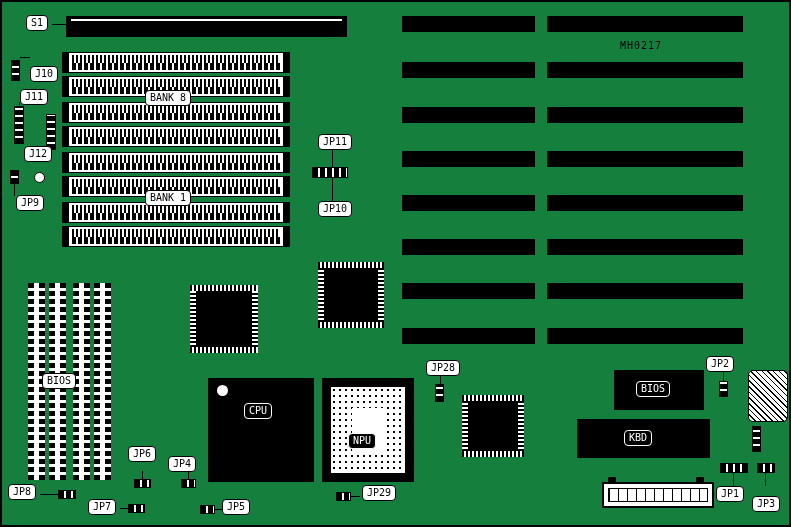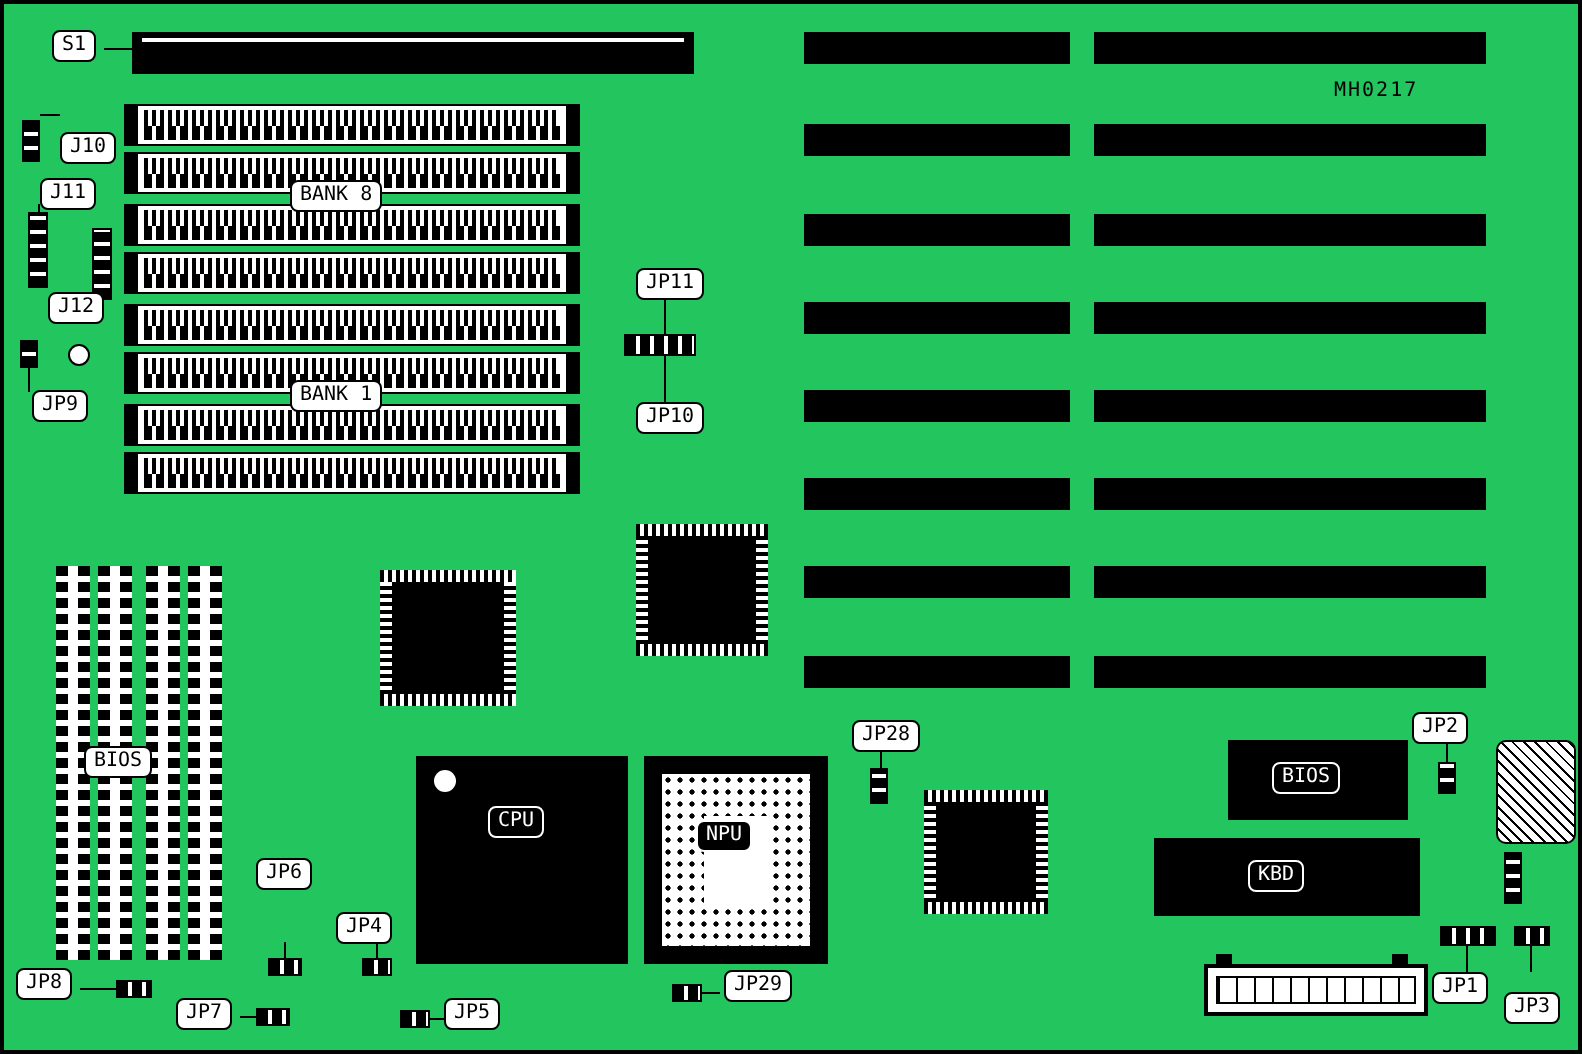--- a/index.html
+++ b/index.html
@@ -1,29 +1,29 @@
 <!DOCTYPE html>
 <html><head>
 <meta charset="utf-8">
 <style>
   * { margin:0; padding:0; box-sizing:border-box; }
   html,body { background:#fff; }
   .board {
     position:relative; width:791px; height:527px;
-    background:#22c55e; border:2px solid #000;
+    background:#15803d; border:2px solid #000;
     font-family:"DejaVu Sans Mono", monospace; color:#000;
     overflow:hidden;
   }
   .lbl {
     position:absolute; border:1px solid #000; border-radius:4px;
     background:#fff; color:#000; font-size:10px; line-height:12px;
     padding:1px 4px; white-space:nowrap; z-index:6;
   }
   .lbl.dark { background:#000; color:#fff; border-color:#fff; }
-  .txt { position:absolute; font-size:10px; letter-spacing:1px; z-index:6;margin-left:47px; }
+  .txt { position:absolute; font-size:10px; letter-spacing:1px; z-index:6; }
   .bar { position:absolute; background:#000; }
   .dipbar { position:absolute; background:#000; }
   .dipbar::after { content:""; position:absolute; left:5px; right:5px; top:3px; height:2px; background:#fff; }
   .slot { position:absolute; background:#000; height:16px; }
   .simm {
     position:absolute; left:60px; width:228px; height:21px;
     border:1px solid #000; background:#fff;
     box-shadow: inset 6px 0 0 0 #000, inset -6px 0 0 0 #000;
   }
   .simm::before {
@@ -139,21 +139,21 @@
   <div class="qfp" style="left:316px;top:260px;width:66px;height:66px"></div>
   <div class="qfp" style="left:460px;top:393px;width:62px;height:62px"></div>
 
   <div class="cpu" style="left:206px;top:376px;width:106px;height:104px"></div>
   <div class="lbl dark" style="left:242px;top:401px">CPU</div>
 
   <div class="pga" style="left:320px;top:376px;width:92px;height:104px">
     <div class="pga-pins"></div>
     <div class="pga-center"></div>
   </div>
-  <div class="lbl dark" style="left:346px;top:408px">NPU</div>
+  <div class="lbl dark" style="left:346px;top:431px">NPU</div>
 
   <div class="lbl" style="left:424px;top:358px">JP28</div>
   <div class="leader" style="left:438px;top:373px;width:1px;height:10px"></div>
   <div class="header-v" style="left:433px;top:382px;width:9px;height:18px"></div>
 
   <div class="chip" style="left:612px;top:368px;width:90px;height:40px"></div>
   <div class="lbl dark" style="left:634px;top:379px">BIOS</div>
   <div class="chip" style="left:575px;top:417px;width:133px;height:39px"></div>
   <div class="lbl dark" style="left:622px;top:428px">KBD</div>
 
@@ -170,21 +170,21 @@
     <div class="power-cells"></div>
   </div>
 
   <div class="header-h" style="left:718px;top:461px;width:28px;height:10px"></div>
   <div class="header-h" style="left:755px;top:461px;width:18px;height:10px"></div>
   <div class="leader" style="left:731px;top:471px;width:1px;height:13px"></div>
   <div class="leader" style="left:763px;top:471px;width:1px;height:13px"></div>
   <div class="lbl" style="left:714px;top:484px">JP1</div>
   <div class="lbl" style="left:750px;top:494px">JP3</div>
 
-  <div class="lbl" style="left:126px;top:427px">JP6</div>
+  <div class="lbl" style="left:126px;top:444px">JP6</div>
   <div class="leader" style="left:140px;top:469px;width:1px;height:8px"></div>
   <div class="header-h" style="left:132px;top:477px;width:17px;height:9px"></div>
 
   <div class="lbl" style="left:166px;top:454px">JP4</div>
   <div class="leader" style="left:186px;top:469px;width:1px;height:8px"></div>
   <div class="header-h" style="left:179px;top:477px;width:15px;height:9px"></div>
 
   <div class="lbl" style="left:6px;top:482px">JP8</div>
   <div class="leader" style="left:38px;top:492px;width:18px;height:1px"></div>
   <div class="header-h" style="left:56px;top:488px;width:18px;height:9px"></div>

